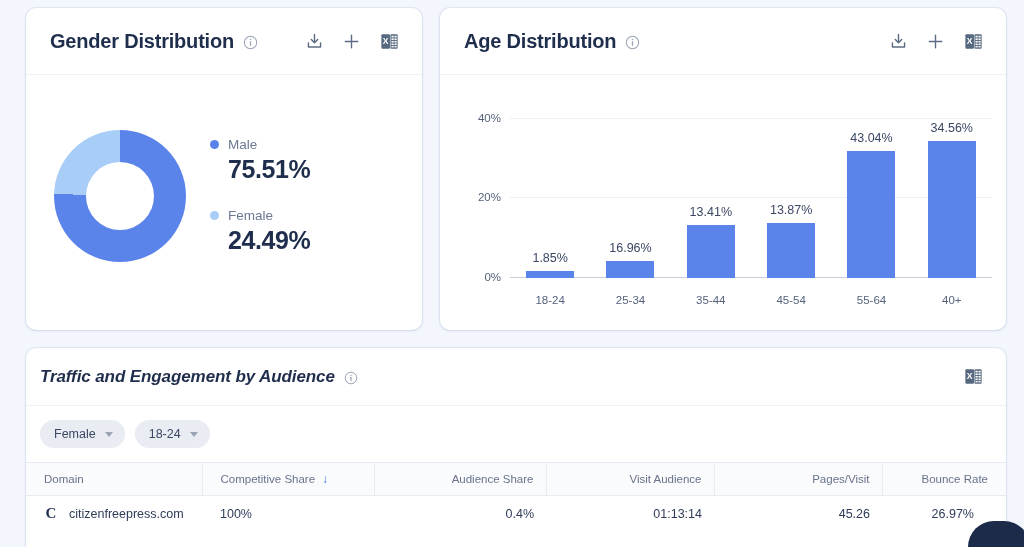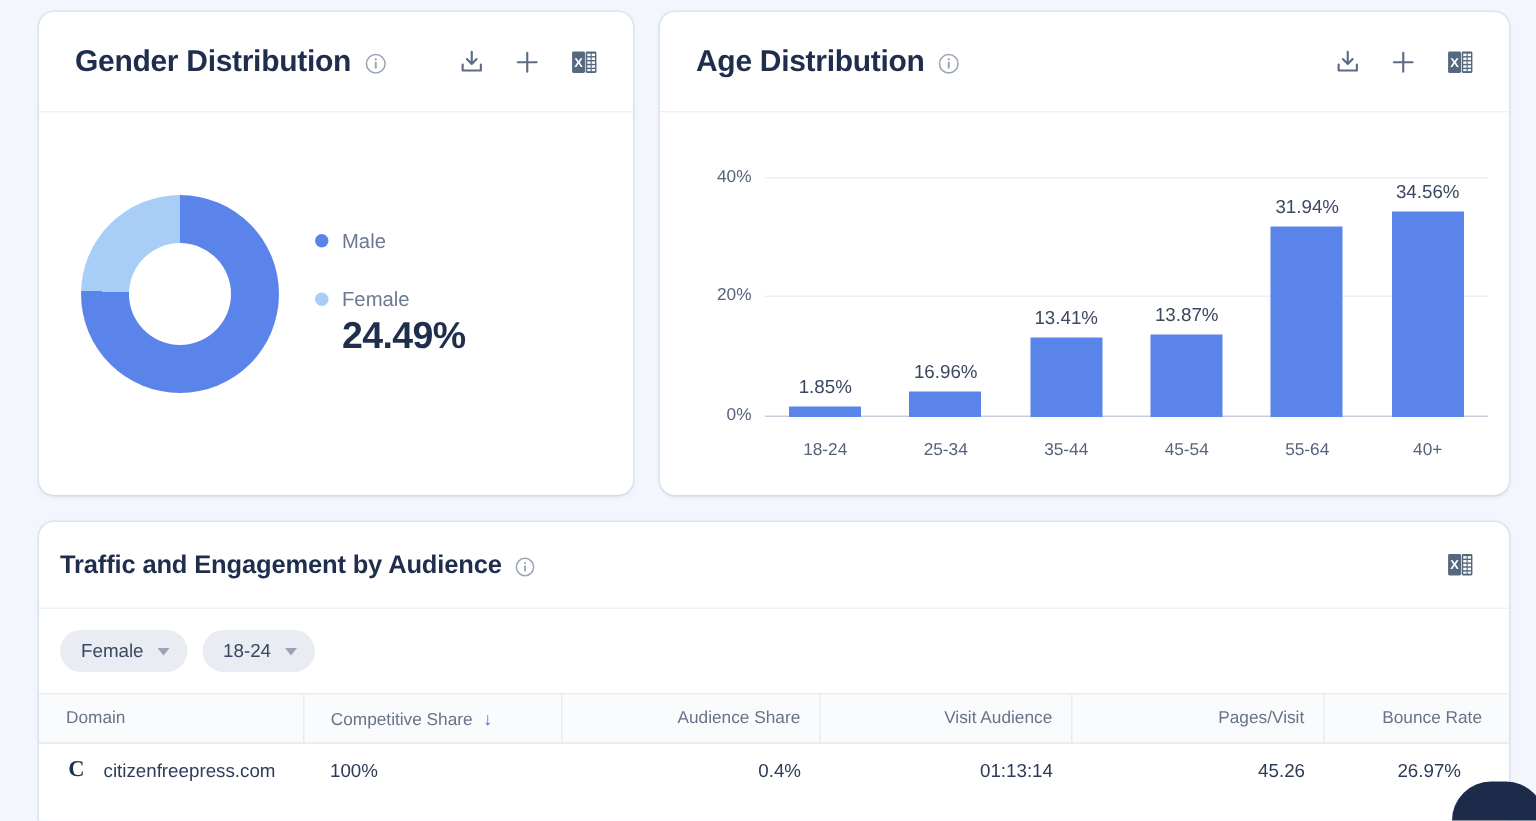--- a/index.html
+++ b/index.html
@@ -237,20 +237,21 @@
     align-items: center;
     padding: 0 22px 0 14px;
     border-bottom: 1px solid #edf1f7;
   }
 
   .table-title {
     font-size: 17px;
     font-weight: bold;
     color: #1f2e4d;
     letter-spacing: -0.1px;
+    font-style: italic;
   }
 
   .filters {
     height: 56px;
     flex: 0 0 56px;
     display: flex;
     align-items: center;
     gap: 10px;
     padding: 0 14px;
   }
@@ -407,20 +408,21 @@
         <div class="donut-wrap">
           <div class="donut" id="donut" style="background: conic-gradient(rgb(91, 132, 234) 0deg, rgb(91, 132, 234) 271.836deg, rgb(168, 205, 247) 271.836deg, rgb(168, 205, 247) 360deg);"></div>
           <div class="donut-hole"></div>
         </div>
         <div class="legend">
           <div class="legend-item">
             <div class="legend-top">
               <span class="legend-dot" style="background:#5b84ea"></span>
               <span class="legend-label">Male</span>
             </div>
+            <span class="legend-value">75.51%</span>
           </div>
           <div class="legend-item">
             <div class="legend-top">
               <span class="legend-dot" style="background:#a8cdf7"></span>
               <span class="legend-label">Female</span>
             </div>
             <span class="legend-value">24.49%</span>
           </div>
         </div>
       </div>
@@ -503,21 +505,21 @@
                 <span class="xtick">35-44</span>
               </div>
               <div class="bar-slot">
                 <div class="bar" style="height: 31.5227%; background: rgb(91, 132, 234);">
                   <span class="bar-label">13.87%</span>
                 </div>
                 <span class="xtick">45-54</span>
               </div>
               <div class="bar-slot">
                 <div class="bar" style="height: 72.5909%; background: rgb(91, 132, 234);">
-                  <span class="bar-label">31.94%</span>
+                  <span class="bar-label">43.04%</span>
                 </div>
                 <span class="xtick">55-64</span>
               </div>
               <div class="bar-slot">
                 <div class="bar" style="height: 78.5455%; background: rgb(91, 132, 234);">
                   <span class="bar-label">34.56%</span>
                 </div>
                 <span class="xtick">40+</span>
               </div>
             </div>

